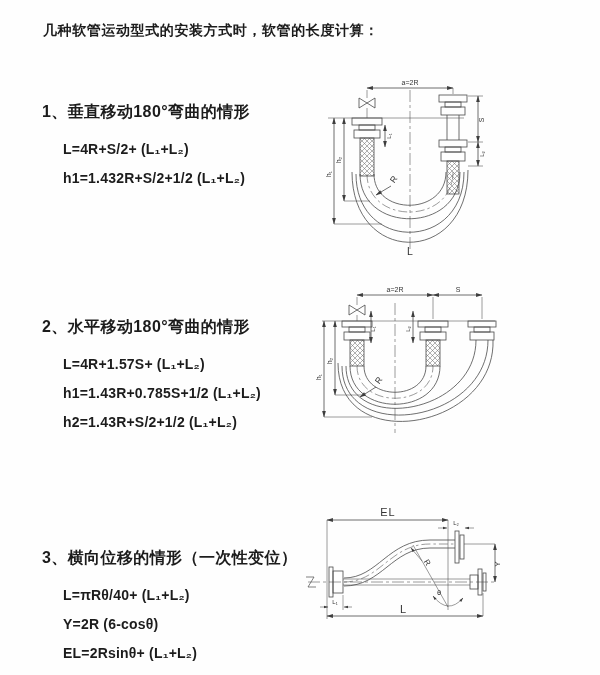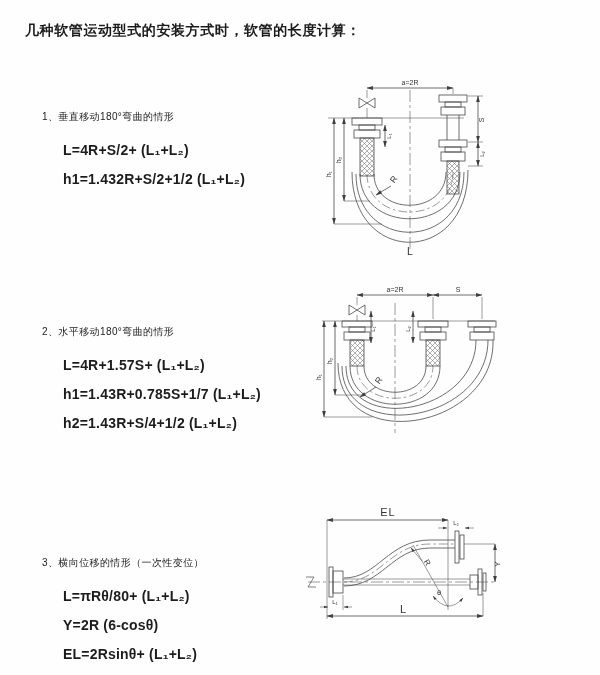--- a/index.html
+++ b/index.html
@@ -2,25 +2,25 @@
 <html><head>
 <meta charset="utf-8">
 <style>
   html,body{margin:0;padding:0;}
   body{
     width:600px;height:675px;position:relative;background:#fdfdfd;
     font-family:"Liberation Sans","DejaVu Sans",sans-serif;color:#1c1c1c;overflow:hidden;
   }
   .page{position:absolute;inset:0;background:#fefefe;}
   .title{
-    position:absolute;left:25px;top:22px;font-size:14px;font-weight:700;
+    position:absolute;left:43px;top:22px;font-size:14px;font-weight:700;
     letter-spacing:.6px;white-space:nowrap;
   }
   .sec{position:absolute;left:42px;width:290px;}
-  .sec .head{font-size:10px;font-weight:400;letter-spacing:.4px;margin-bottom:12px;white-space:nowrap;margin-top:8px;}
+  .sec .head{font-size:16px;font-weight:700;letter-spacing:.4px;margin-bottom:12px;white-space:nowrap;}
   .sec .formula{font-size:14px;line-height:29px;padding-left:21px;letter-spacing:.2px;white-space:nowrap;font-weight:bold;}
   #sec1{top:102px;}
   #sec2{top:317px;}
   #sec3{top:548px;}
   .diag{position:absolute;}
   svg{overflow:visible;}
   svg text{fill:#333;font-family:"Liberation Sans","DejaVu Sans",sans-serif;}
 </style>
 </head>
 <body>
@@ -31,27 +31,27 @@
 
   <div class="sec" id="sec1">
     <div class="head">1、垂直移动180°弯曲的情形</div>
     <div class="formula">L=4R+S/2+ (L₁+L₂)</div>
     <div class="formula">h1=1.432R+S/2+1/2 (L₁+L₂)</div>
   </div>
 
   <div class="sec" id="sec2">
     <div class="head">2、水平移动180°弯曲的情形</div>
     <div class="formula">L=4R+1.57S+ (L₁+L₂)</div>
-    <div class="formula">h1=1.43R+0.785S+1/7 (L₁+L₂)</div>
-    <div class="formula">h2=1.43R+S/4+1/2 (L₁+L₂)</div>
+    <div class="formula">h1=1.43R+0.785S+1/2 (L₁+L₂)</div>
+    <div class="formula">h2=1.43R+S/2+1/2 (L₁+L₂)</div>
   </div>
 
   <div class="sec" id="sec3">
     <div class="head">3、横向位移的情形（一次性变位）</div>
-    <div class="formula">L=πRθ/80+ (L₁+L₂)</div>
+    <div class="formula">L=πRθ/40+ (L₁+L₂)</div>
     <div class="formula">Y=2R (6-cosθ)</div>
     <div class="formula">EL=2Rsinθ+ (L₁+L₂)</div>
   </div>
 
   <svg class="diag" style="left:312px;top:76px" width="286" height="180" viewBox="0 0 286 180">
     <defs>
       <marker id="ar1" viewBox="0 0 10 8" markerWidth="9" markerHeight="7" refX="9" refY="4" orient="auto-start-reverse">
         <path d="M0.5,1.3 L9.5,4 L0.5,6.7 z" fill="#3d3d3d"></path>
       </marker>
       <pattern id="braid1" width="5" height="5" patternUnits="userSpaceOnUse">

